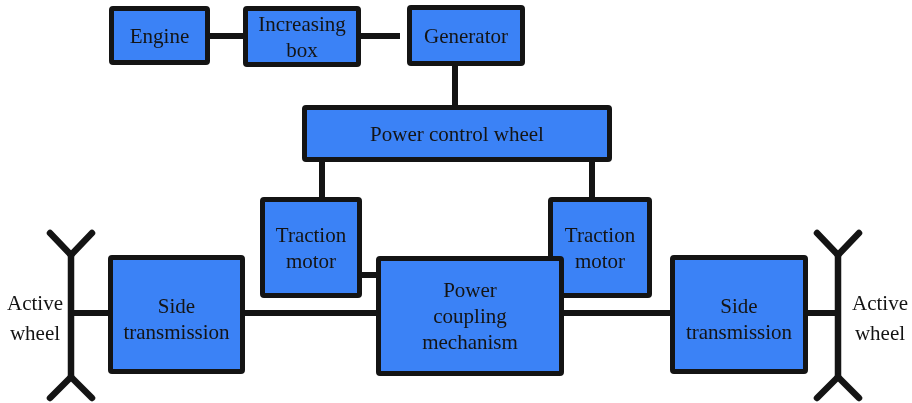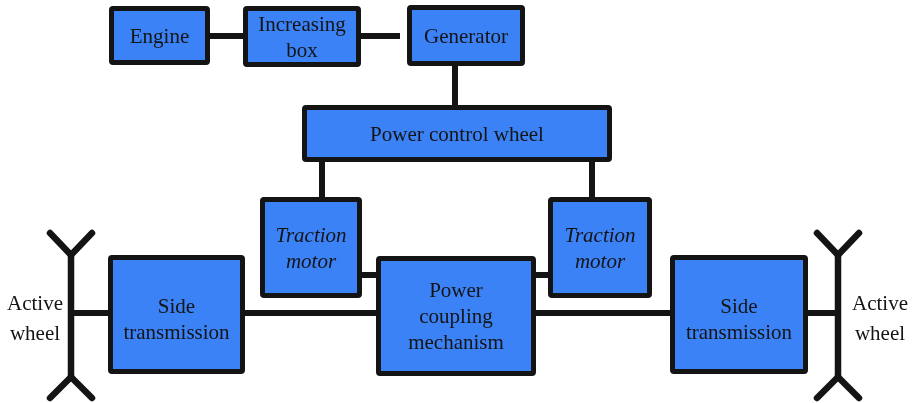--- a/index.html
+++ b/index.html
@@ -26,21 +26,21 @@
     display: flex;
     align-items: center;
     justify-content: center;
     text-align: center;
     font-size: 21px;
     line-height: 26px;
     z-index: 2;
   }
   .node .lbl { display: inline-block; }
   .node--inc .lbl { width: 116px; }
-  .node--tm  .lbl { width: 88px; font-style: italic; }
+  .node--tm  .lbl { width: 88px; }
   .node--pcm .lbl { width: 112px; }
   .node--st  .lbl { width: 126px; margin-top: 8px; }
   
   .conn {
     position: absolute;
     background: #141414;
     z-index: 1;
   }
   
   .wheel {
@@ -116,21 +116,21 @@
   </div>
 
   <div class="node node--tm" style="left:260px; top:197px; width:102px; height:101px;">
     <span class="lbl">Traction motor</span>
   </div>
 
   <div class="node node--tm" style="left:548px; top:197px; width:104px; height:101px;">
     <span class="lbl">Traction motor</span>
   </div>
 
-  <div class="node node--pcm" style="left:376px; top:256px; width:160px; height:120px;">
+  <div class="node node--pcm" style="left:376px; top:256px; width:188px; height:120px;">
     <span class="lbl">Power coupling mechanism</span>
   </div>
 
   <div class="node node--st" style="left:108px; top:255px; width:137px; height:119px;">
     <span class="lbl">Side transmission</span>
   </div>
 
   <div class="node node--st" style="left:670px; top:255px; width:138px; height:119px;">
     <span class="lbl">Side transmission</span>
   </div>

